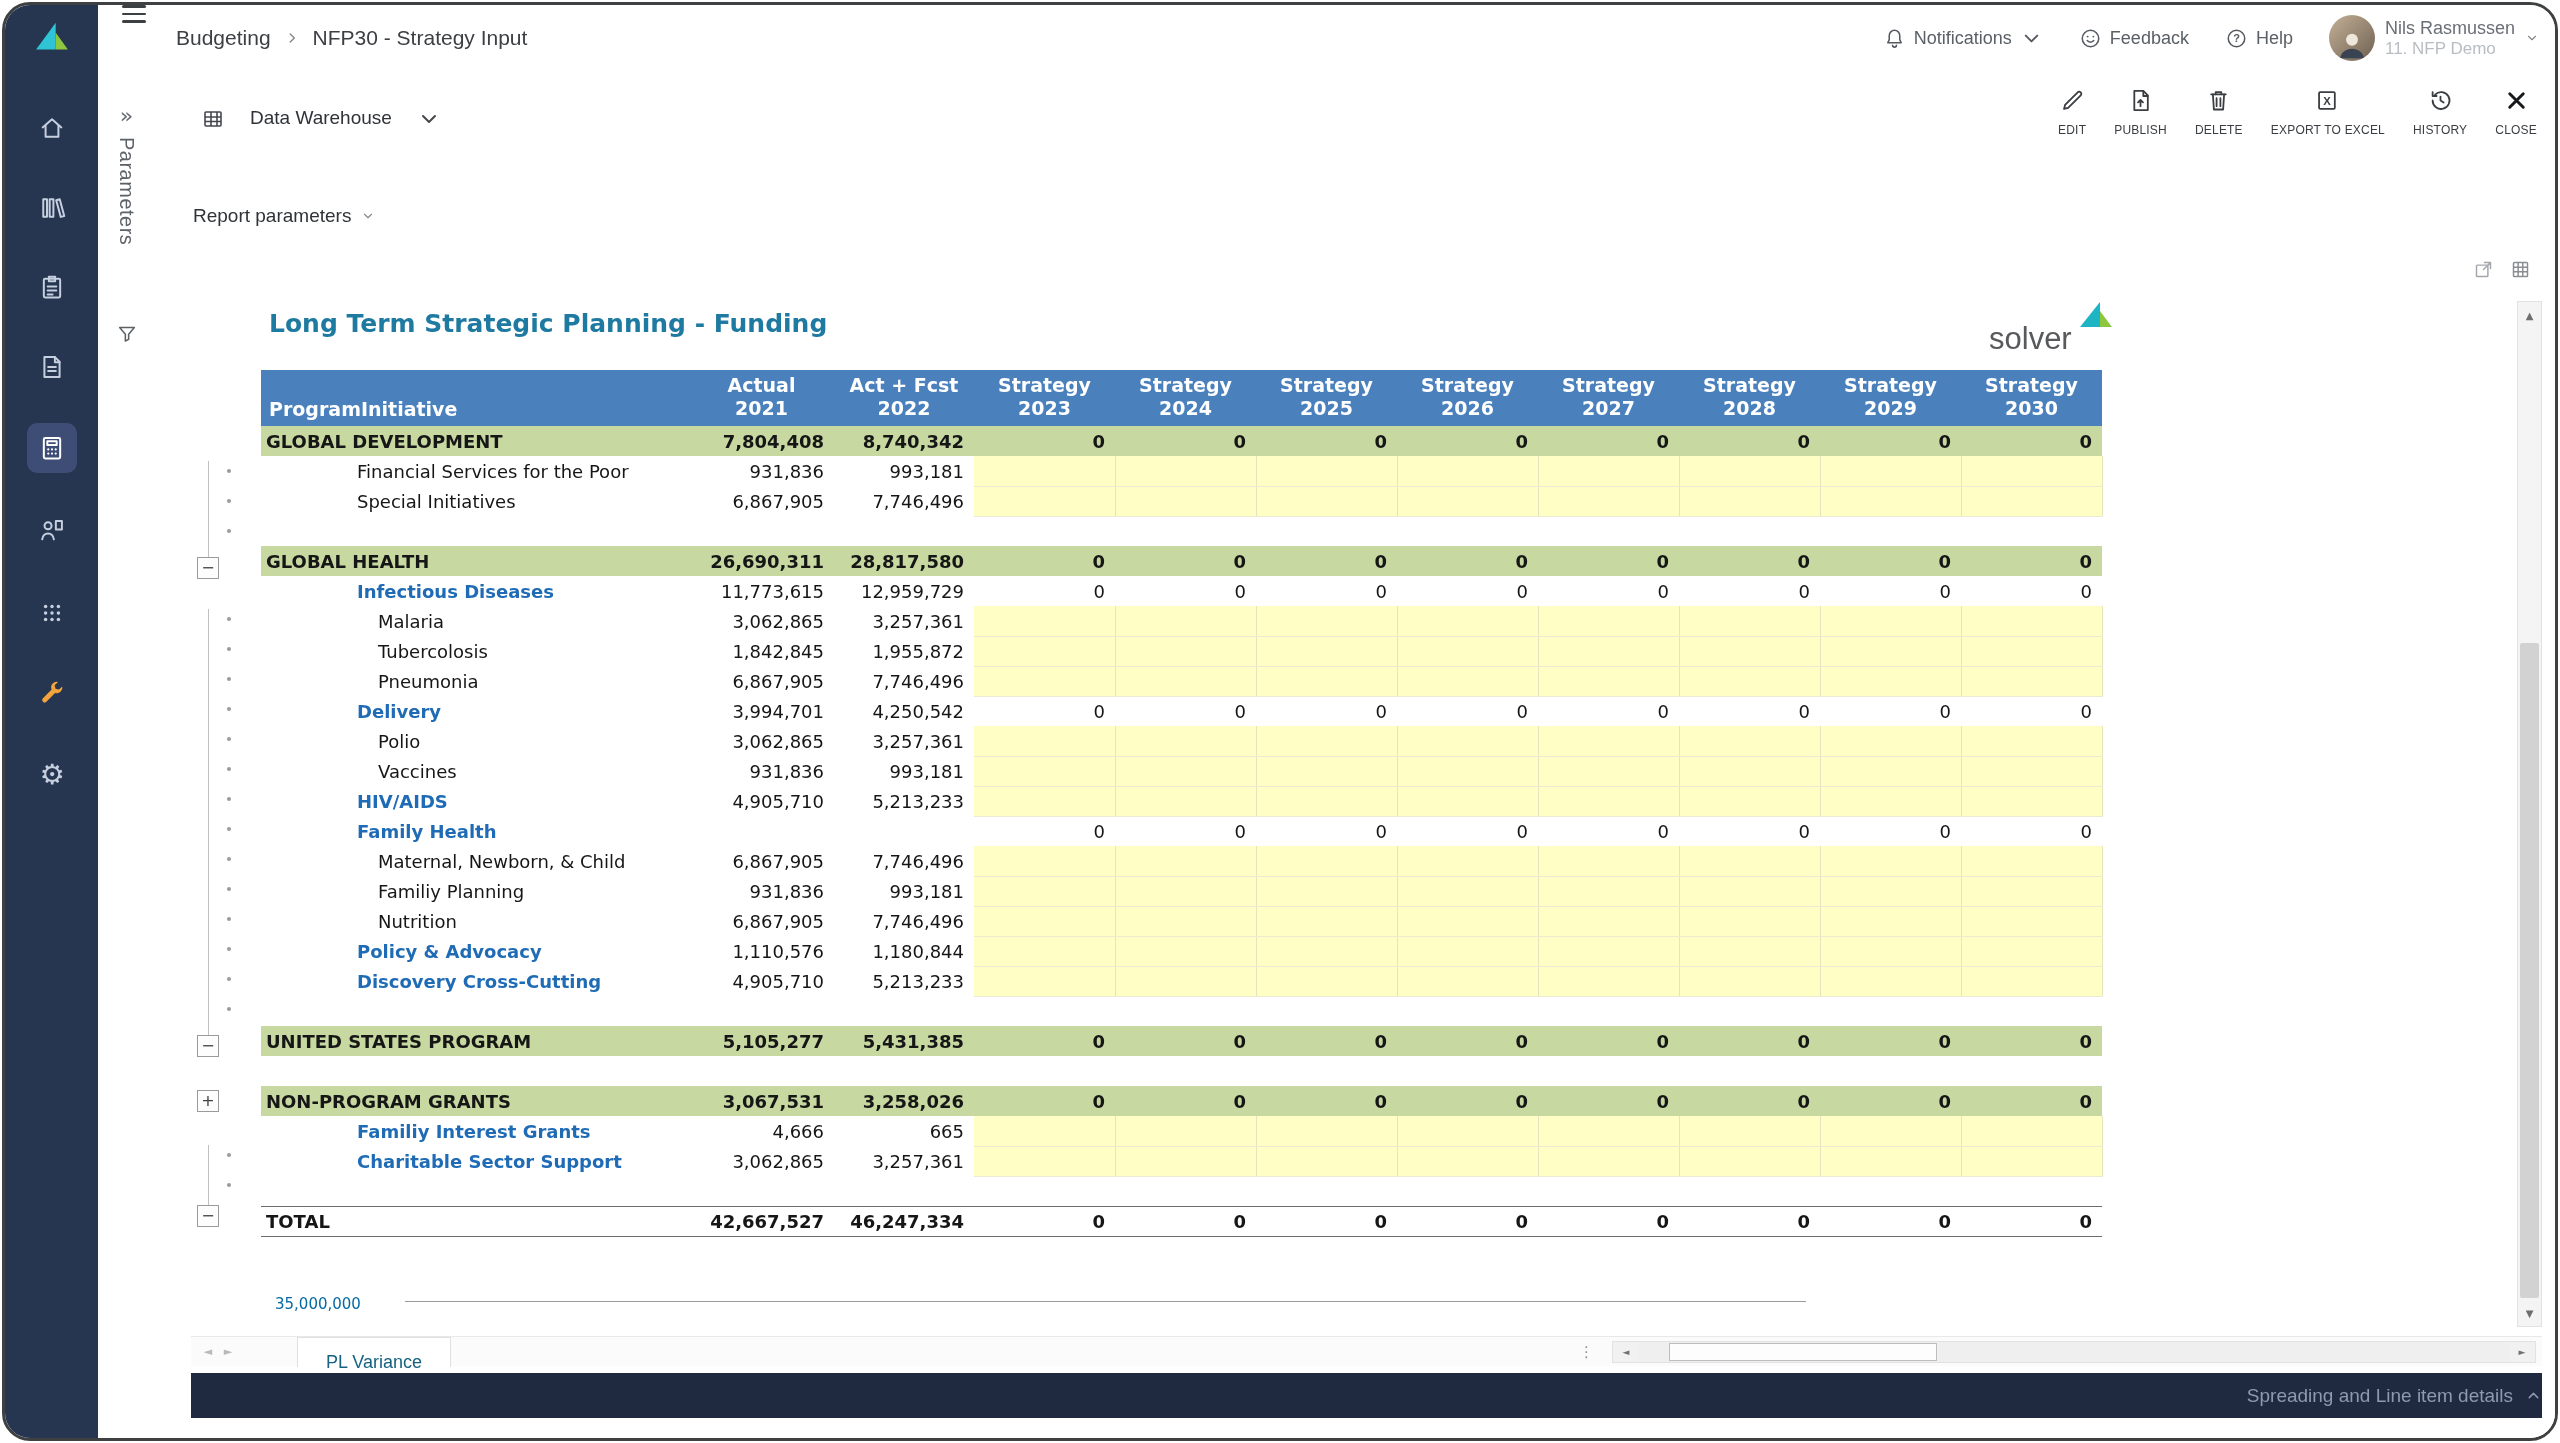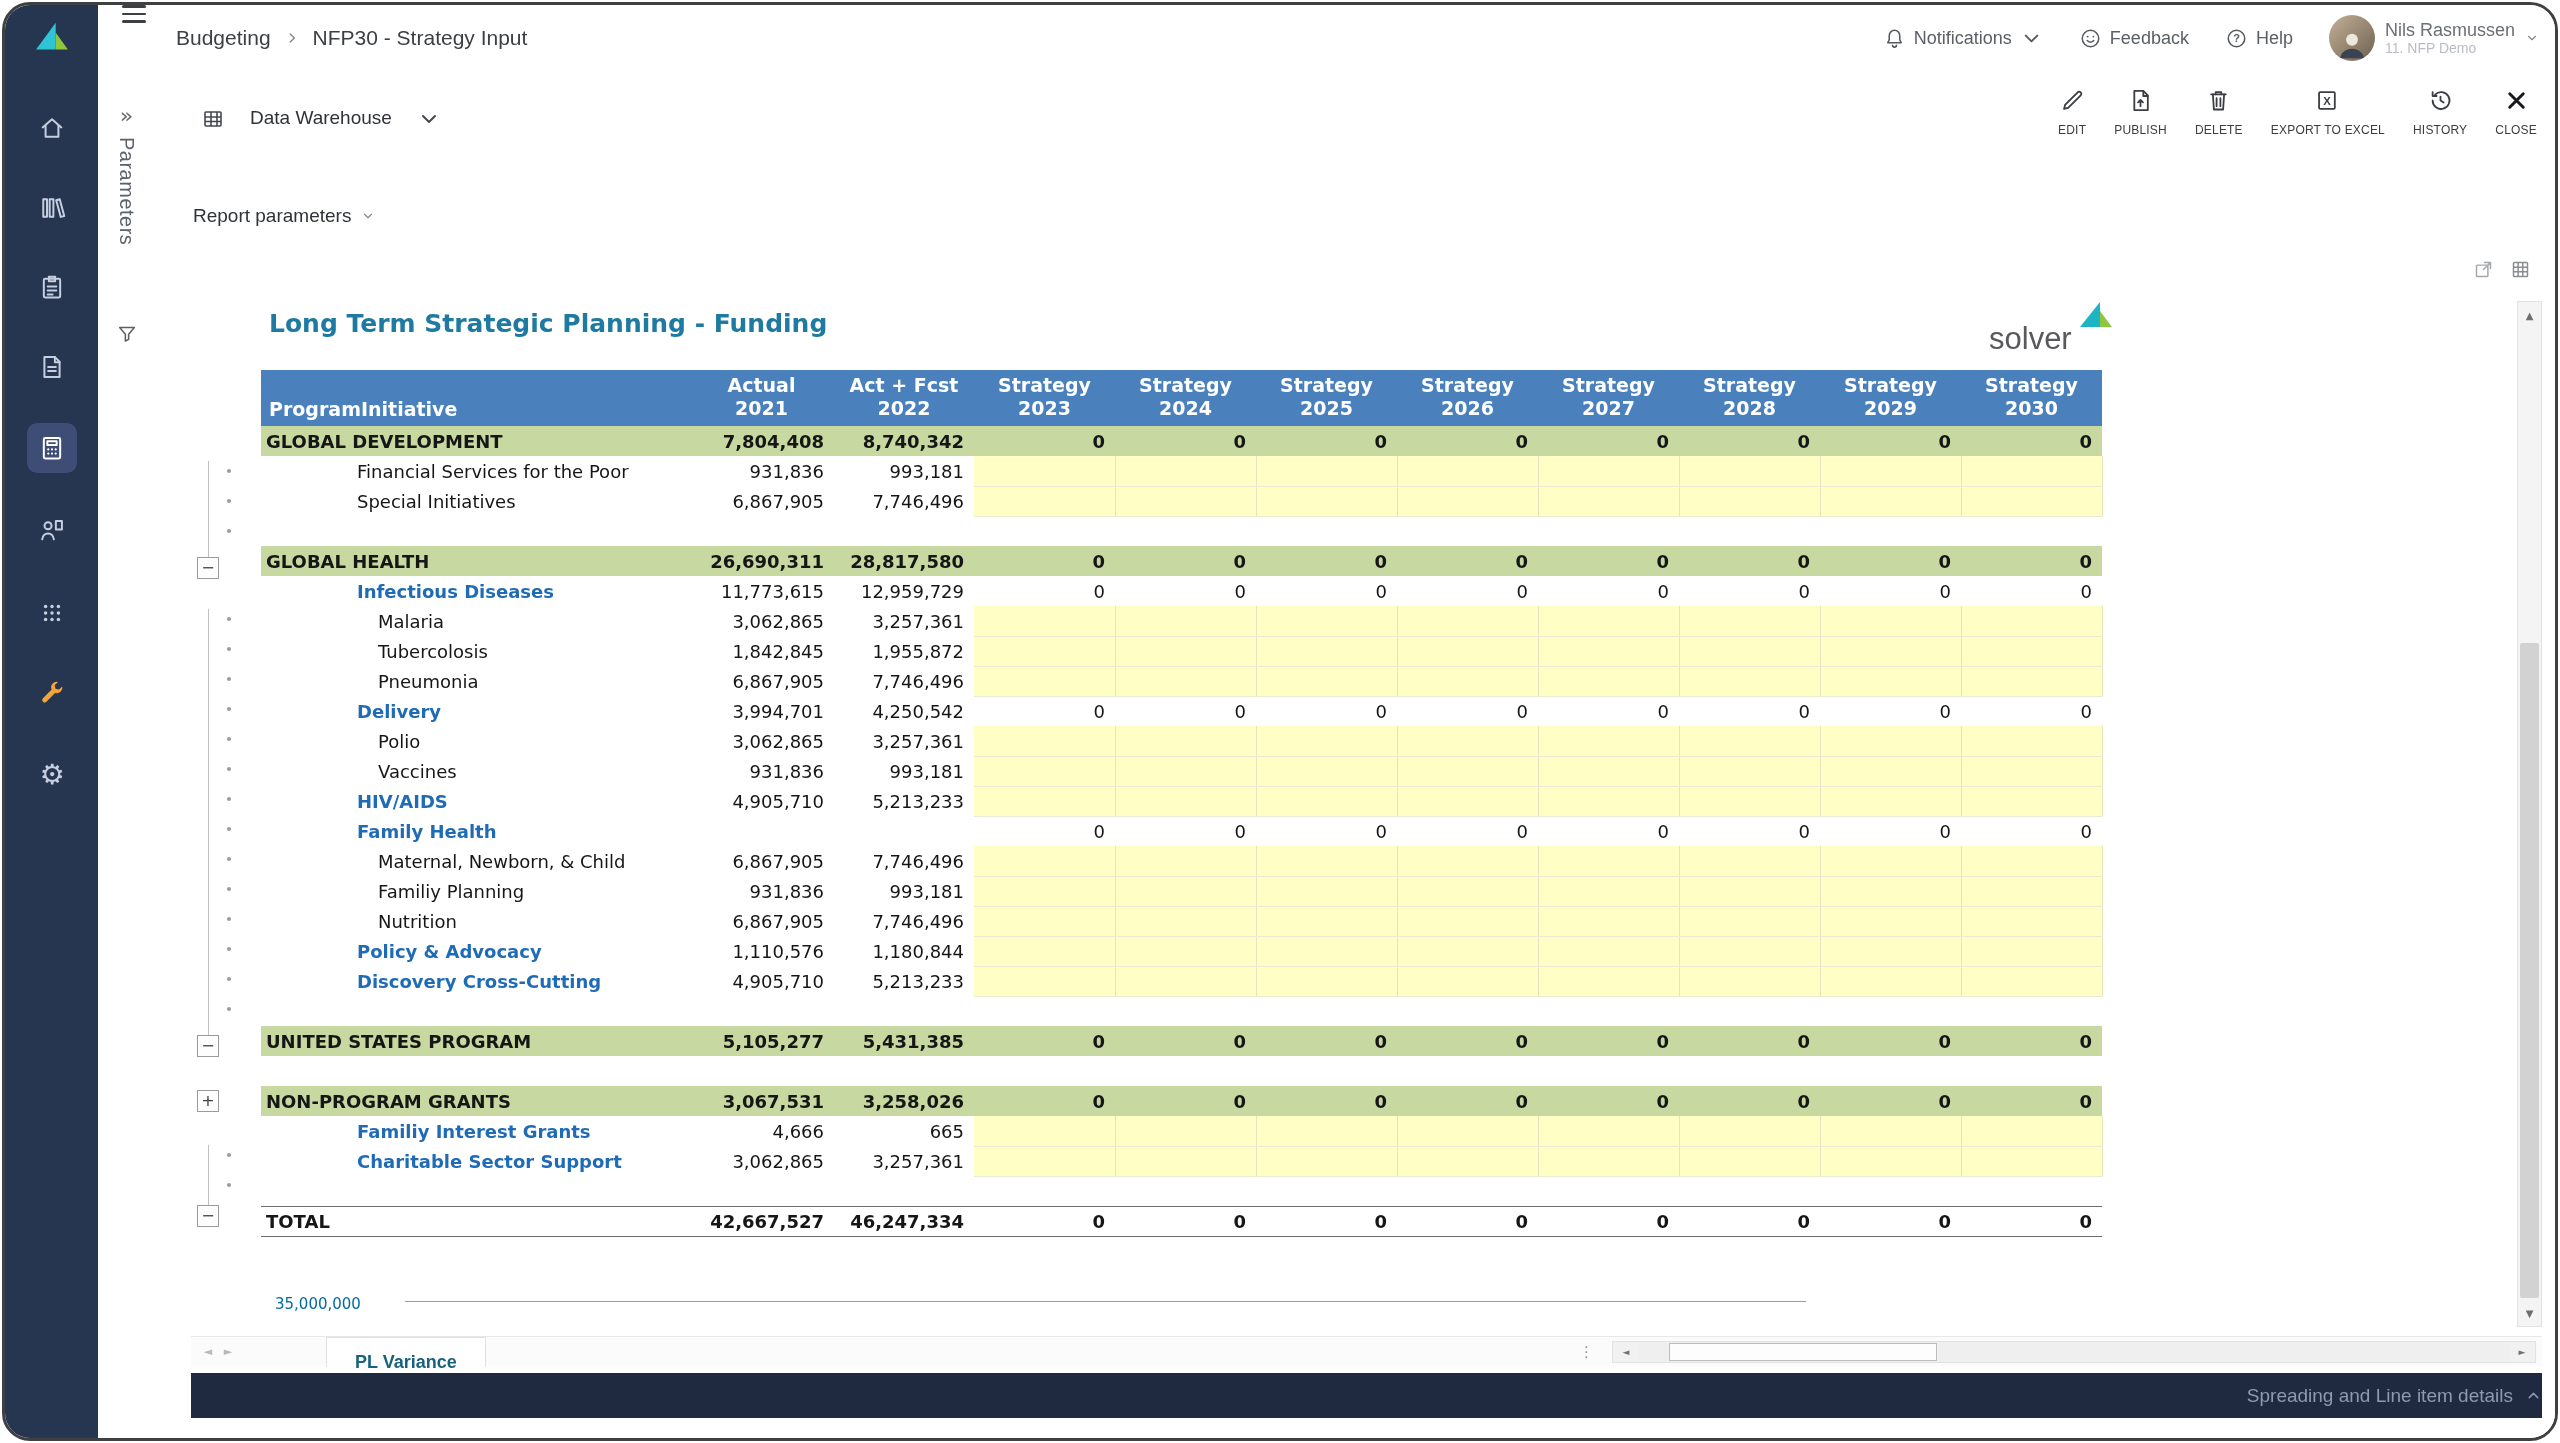--- a/index.html
+++ b/index.html
@@ -23,21 +23,21 @@
   .crumb-sep{color:#85898d;display:flex}
   .topbar-right{margin-left:auto;display:flex;align-items:center;gap:36px;padding-right:16px}
   .tb-item{display:flex;align-items:center;gap:8px;font-size:18px;color:#5b6066;cursor:pointer}
   .tb-item svg{width:23px;height:23px;color:#555a60}
   .chev{width:14px;height:14px;color:#85898d}
   .user-block{display:flex;align-items:center;gap:10px;cursor:pointer}
   .avatar{width:46px;height:46px;border-radius:50%;background:linear-gradient(135deg,#c4b096,#6e6152);display:flex;align-items:flex-end;justify-content:center;overflow:hidden}
   .avatar svg{width:34px;height:34px}
   .user-meta{display:flex;flex-direction:column;line-height:1.15}
   .user-name{font-size:18px;color:#6b6f76}
-  .user-org{font-size:14px;color:#b9bdc3}
+  .user-org{font-size:17px;color:#b9bdc3}
 
   
   .params-strip{position:absolute;left:93px;top:66px;bottom:0;width:57px;background:#fff}
   .params-expand{position:absolute;top:32px;left:0;width:57px;text-align:center;font-family:"DejaVu Sans",sans-serif;font-size:22px;color:#676c72;cursor:pointer}
   .v-label{position:absolute;top:66px;left:50%;transform:translateX(-50%);writing-mode:vertical-rl;font-size:20px;color:#5d6268;letter-spacing:.5px}
   .funnel{position:absolute;top:252px;left:50%;transform:translateX(-50%);width:22px;height:22px;color:#5d6268;cursor:pointer}
 
   .content{position:absolute;left:150px;top:66px;right:0;bottom:0;background:#fff}
 
   .src-select{position:absolute;left:46px;top:36px;display:flex;gap:25px;font-size:19px;color:#2f3338;cursor:pointer}
@@ -90,21 +90,21 @@
   .chart-line{position:absolute;left:144px;right:296px;top:18px;height:1px;background:#9a9a9a}
 
   
   .vscroll{position:absolute;right:13px;top:230px;width:25px;height:1026px;background:#f4f4f4;border:1px solid #e2e2e2}
   .vs-btn{position:absolute;left:0;width:23px;height:26px;display:flex;align-items:center;justify-content:center;font-size:10px;color:#6f6f6f;font-family:"DejaVu Sans",sans-serif;cursor:pointer}
   .vs-up{top:0}.vs-down{bottom:0}
   .vs-thumb{position:absolute;left:2px;width:19px;top:341px;height:655px;background:#d2d2d2;border-radius:2px;cursor:grab}
 
   .tabstrip{position:absolute;left:36px;right:13px;top:1265px;height:30px;background:#fbfbfb;border-top:1px solid #e8e8e8;display:flex;align-items:center;font-size:13px;color:#b6babf}
   .ts-btn{width:34px;text-align:center;font-family:"DejaVu Sans",sans-serif;font-size:11px;cursor:pointer}
-  .ts-tab{margin-left:83px;height:30px;line-height:28px;padding:10px 28px;background:#fff;border:1px solid #e0e0e0;border-bottom:none;color:#17627f;font-size:18px;font-weight:bold;cursor:pointer}
+  .ts-tab{margin-left:54px;height:30px;line-height:28px;padding:10px 28px;background:#fff;border:1px solid #e0e0e0;border-bottom:none;color:#17627f;font-size:18px;font-weight:normal;cursor:pointer}
   .ts-fill{flex:1}
   .ts-dots{font-family:"DejaVu Sans",sans-serif;font-size:15px;color:#8f9398;margin-right:18px;cursor:pointer}
   .hscroll{width:924px;height:22px;display:flex;border:1px solid #e2e2e2;background:#efefef;margin-right:6px}
   .hs-btn{width:26px;display:flex;align-items:center;justify-content:center;font-size:9px;color:#707070;background:#f1f1f1;font-family:"DejaVu Sans",sans-serif;cursor:pointer}
   .hs-track{flex:1;position:relative}
   .hs-thumb{position:absolute;left:30px;top:1px;bottom:1px;width:268px;background:#fdfdfd;border:1px solid #bdbdbd;cursor:grab}
 
   .bottom-bar{position:absolute;left:36px;right:13px;top:1302px;height:45px;background:#1f2a41;display:flex;align-items:center;justify-content:flex-end;gap:12px;color:#8e99ad;font-size:19px;cursor:pointer}
   .bottom-bar svg{width:17px;height:17px}
 

